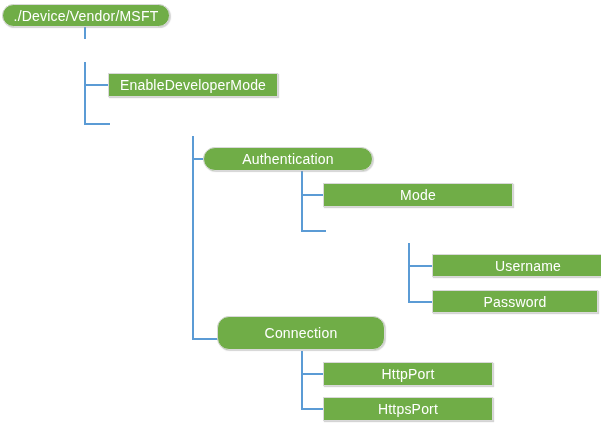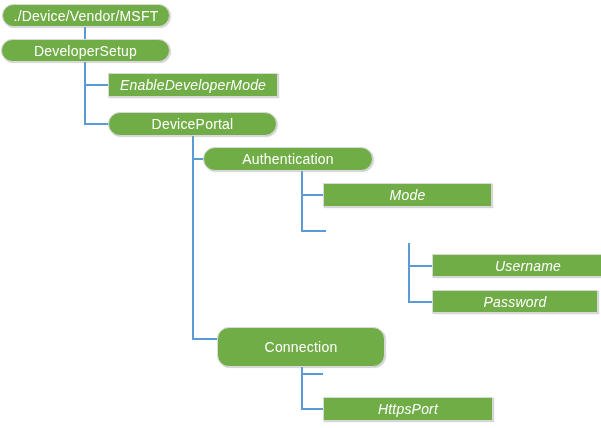--- a/index.html
+++ b/index.html
@@ -36,21 +36,21 @@
     background: var(--node-fill, #70AD47);
     color: var(--text, #ffffff);
     border: 1px solid var(--node-border, #D9D9D9);
     box-shadow: 1px 1px 1px rgba(160,160,160,0.45);
     font-size: 14px;
     line-height: 1;
     white-space: nowrap;
     letter-spacing: 0.2px;
   }
   .pill { border-radius: 12px; }
-  .rect { border-radius: 0; font-style: italic; }
+  .rect { border-radius: 0; }
 </style>
 </head>
 <body>
 
 <div class="canvas">
 
   <svg class="connectors" width="601" height="428" viewBox="0 0 601 428" aria-hidden="true">
     <path class="connector" d="M85 27 V39"></path>
     <path class="connector" d="M85 85 H108"></path>
     <path class="connector" d="M85 62 V124 H110"></path>
@@ -59,33 +59,32 @@
     <path class="connector" d="M302 195 H323"></path>
     <path class="connector" d="M302 171 V231 H326"></path>
     <path class="connector" d="M409 266 H432"></path>
     <path class="connector" d="M409 243 V302 H432"></path>
     <path class="connector" d="M302 374 H323"></path>
     <path class="connector" d="M302 351 V409 H325"></path>
   </svg>
 
   <div class="node pill" style="left:2px;   top:4px;   width:168px; height:23px">./Device/Vendor/MSFT</div>
 
-  <div class="node pill" style="left:1px;   top:39px;  width:169px; height:23px">DeveloperSetup</div>
 
   <div class="node rect" style="left:108px; top:73px;  width:170px; height:24px">EnableDeveloperMode</div>
 
-  <div class="node pill" style="left:108px; top:112px; width:169px; height:24px">DevicePortal</div>
 
   <div class="node pill" style="left:203px; top:147px; width:170px; height:24px">Authentication</div>
 
-  <div class="node rect" style="left:323px; top:183px; width:169px; height:24px">Mode</div>
+  <div class="node rect" style="left:323px; top:183px; width:190px; height:24px">Mode</div>
 
 
   <div class="node rect" style="left:432px; top:254px; width:192px; height:23px">Username</div>
 
   <div class="node rect" style="left:432px; top:290px; width:166px; height:23px">Password</div>
 
-  <div class="node pill" style="left:217px; top:327px; width:168px; height:40px">Connection</div>
+  <div class="node pill" style="left:217px; top:316px; width:168px; height:34px">Connection</div>
 
+  <div class="node rect" style="left:323px; top:362px; width:170px; height:24px">HttpPort</div>
 
   <div class="node rect" style="left:323px; top:397px; width:170px; height:24px">HttpsPort</div>
 
 </div>
 
 </body></html>

